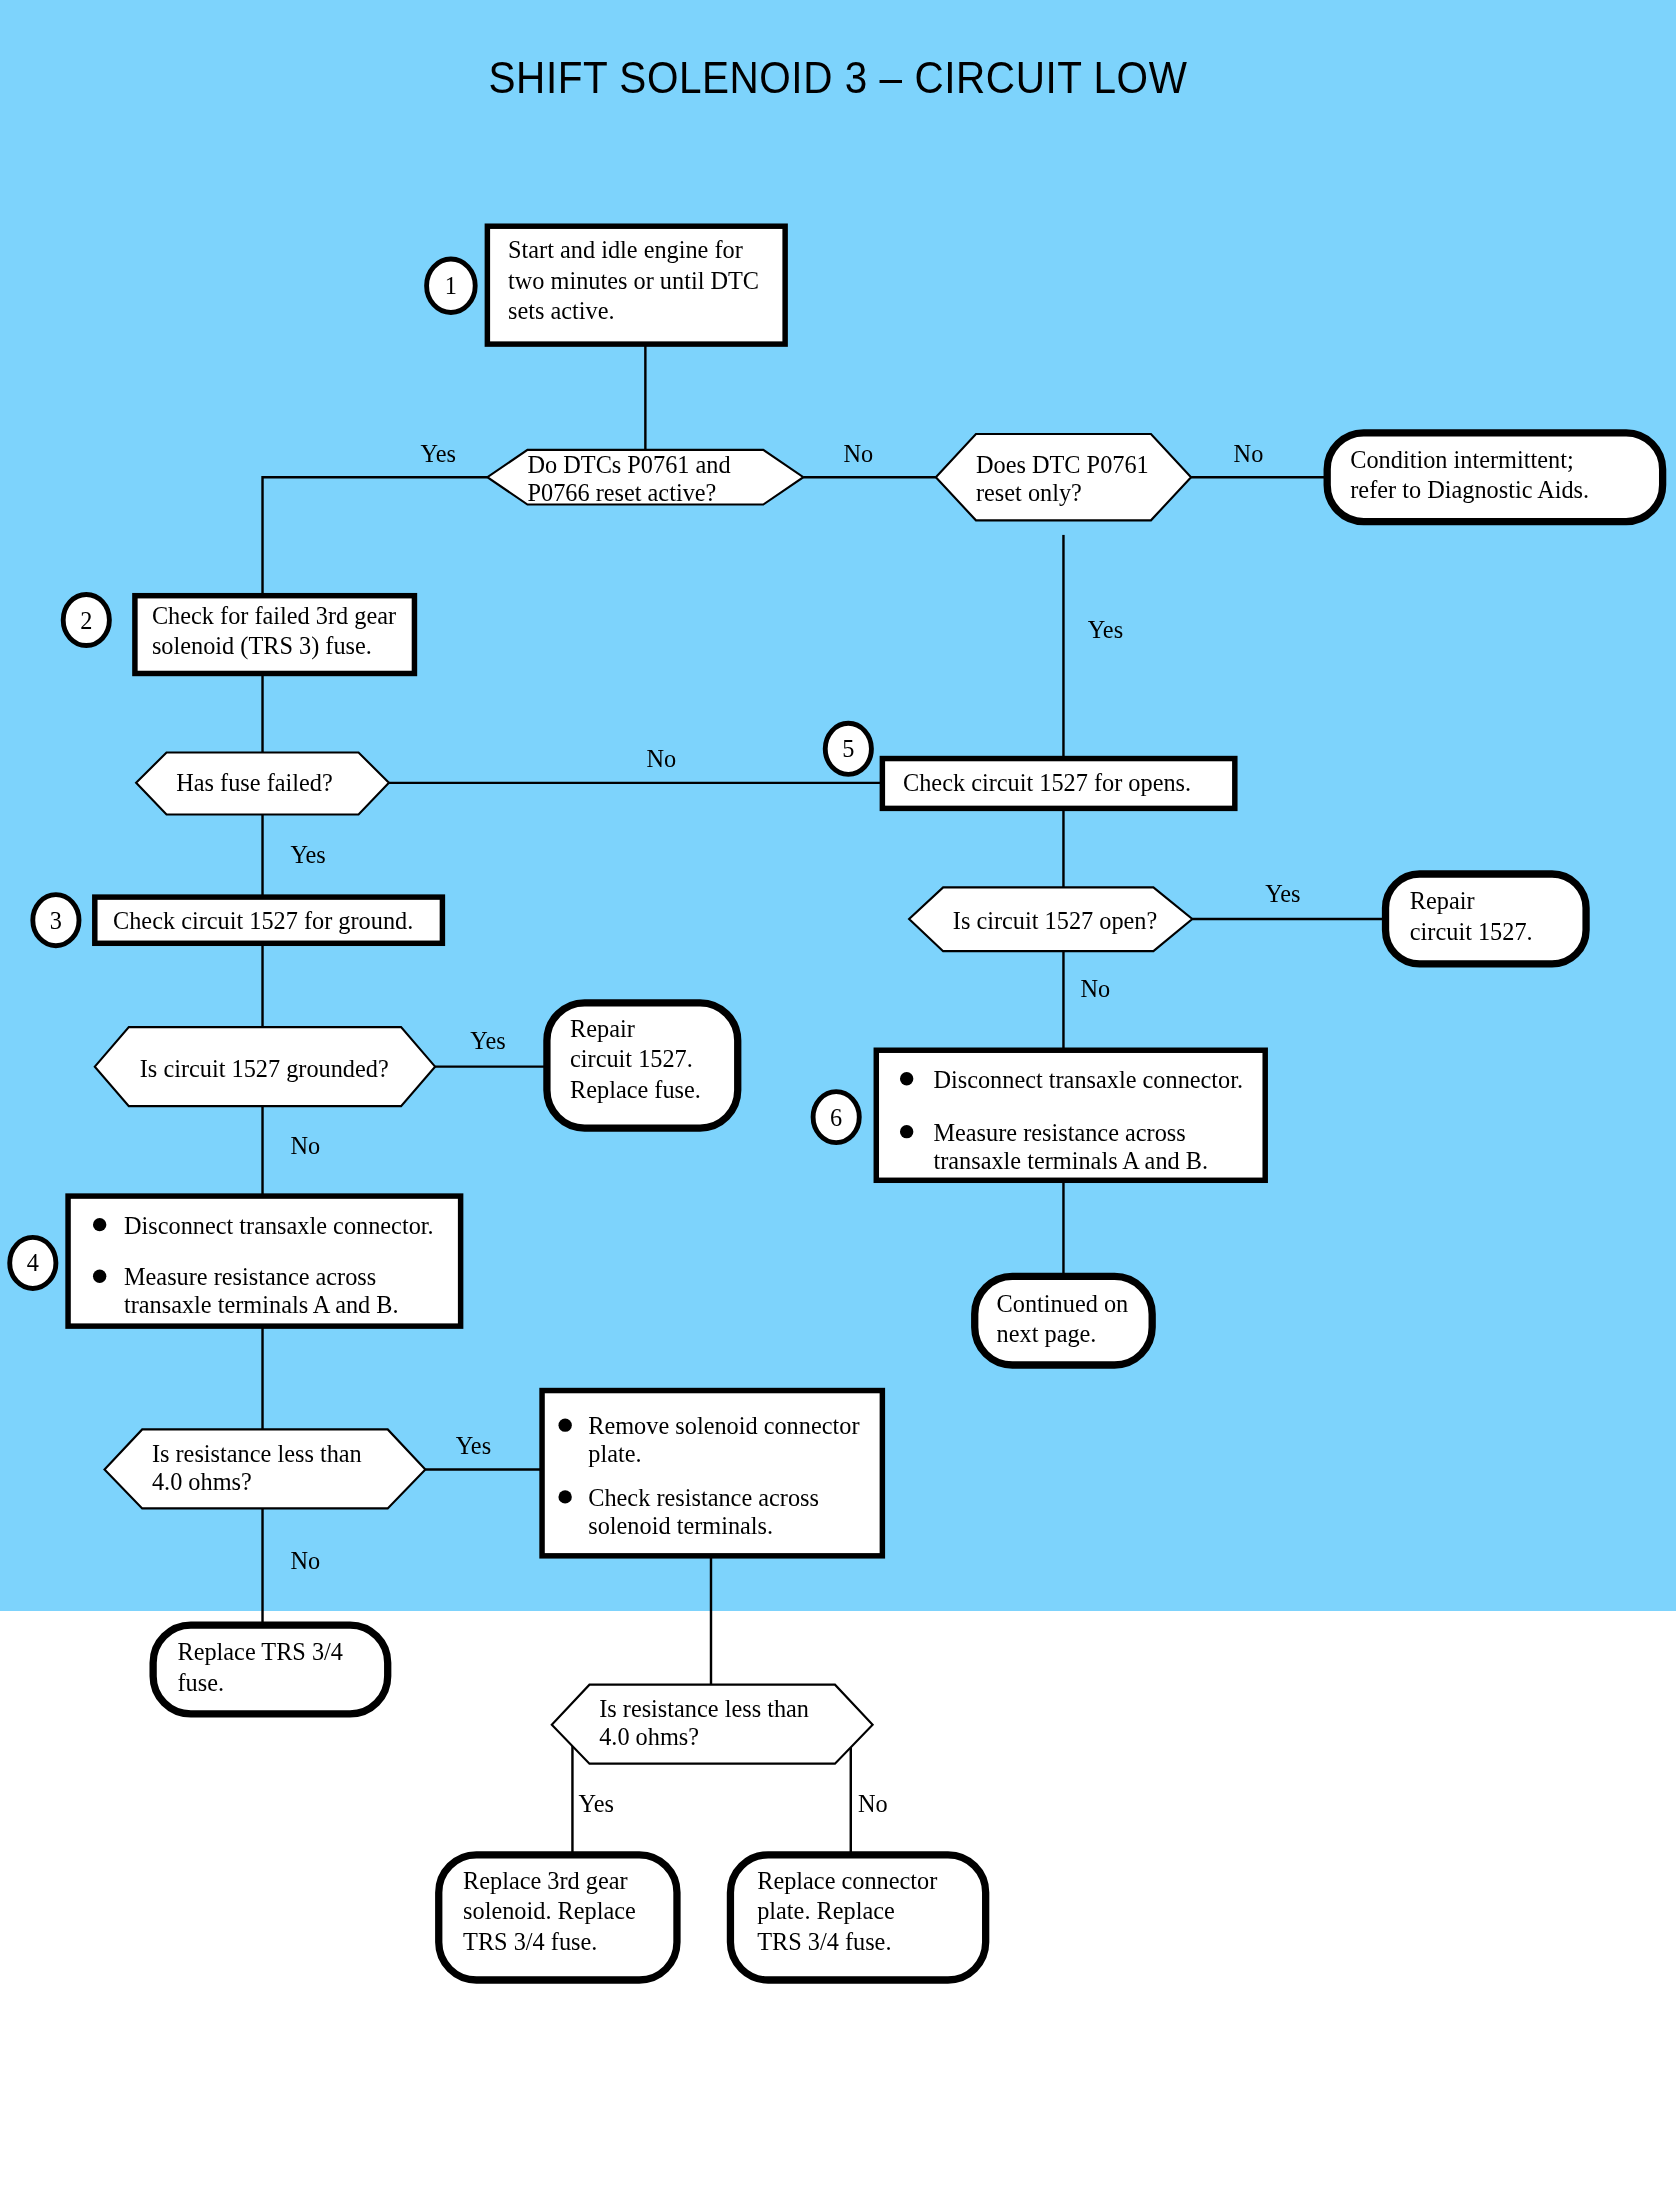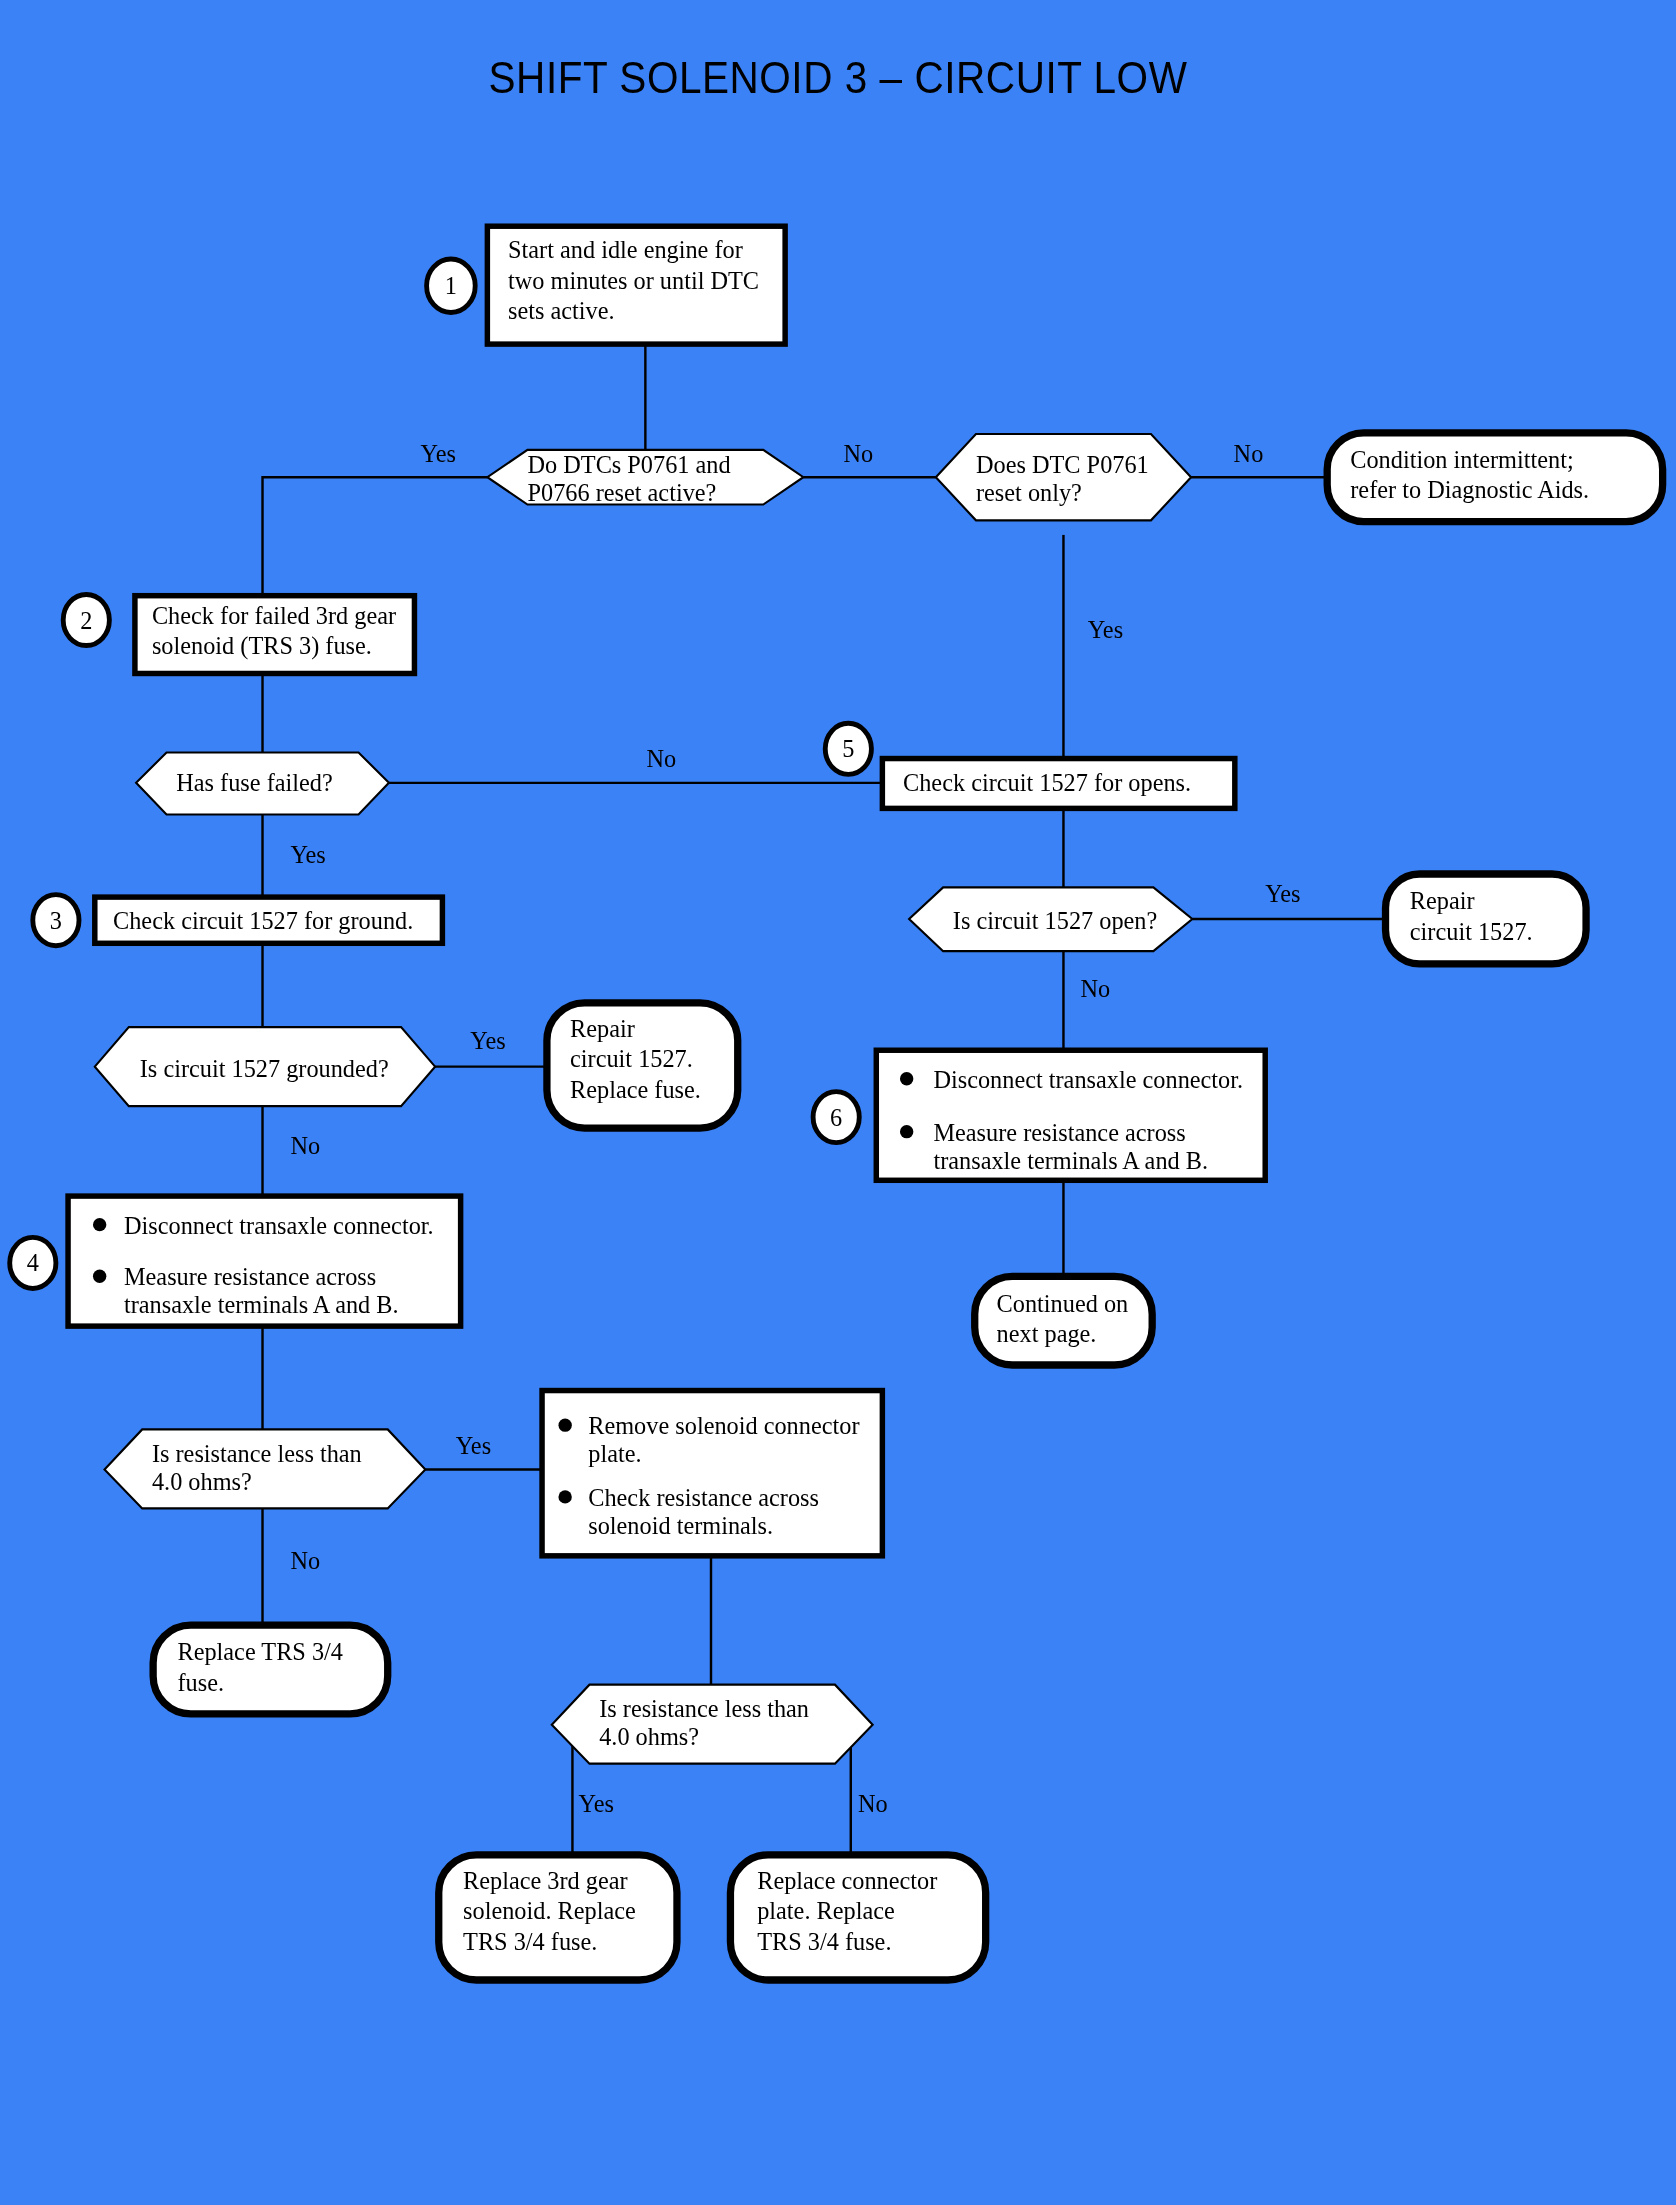--- a/index.html
+++ b/index.html
@@ -11,22 +11,22 @@
     width: 1676px;
     height: 2205px;
     position: relative;
     font-family: "Liberation Serif", "DejaVu Serif", serif;
     color: #000000;
     overflow: hidden;
   }
   #page-root {
     position: relative;
     width: 1676px;
-    height: 2205px;
-    background: #3b82f6;
+    height: 1611px;
+    background: #7dd3fc;
   }
   .chart-title {
     position: absolute;
     top: 53px;
     left: 0;
     width: 1676px;
     text-align: center;
     font-family: "Liberation Sans", "DejaVu Sans", sans-serif;
     font-size: 44px;
     letter-spacing: 0.6px;

